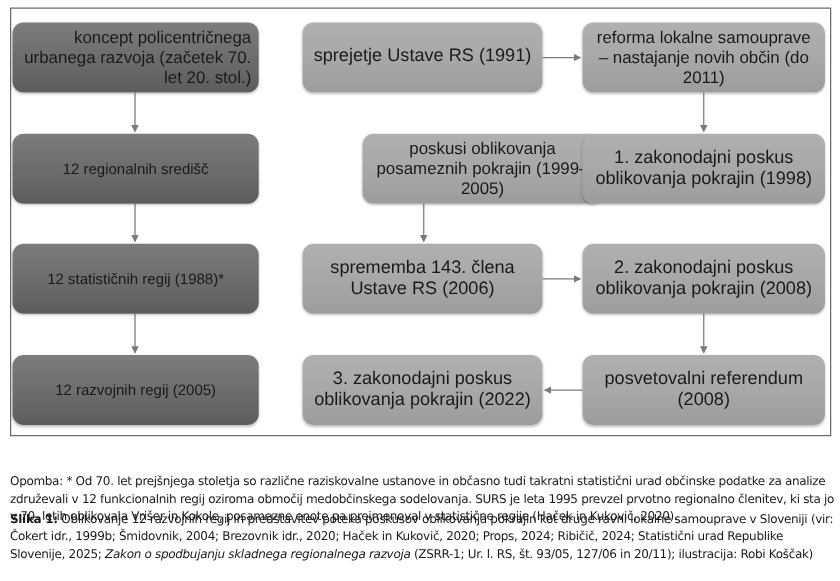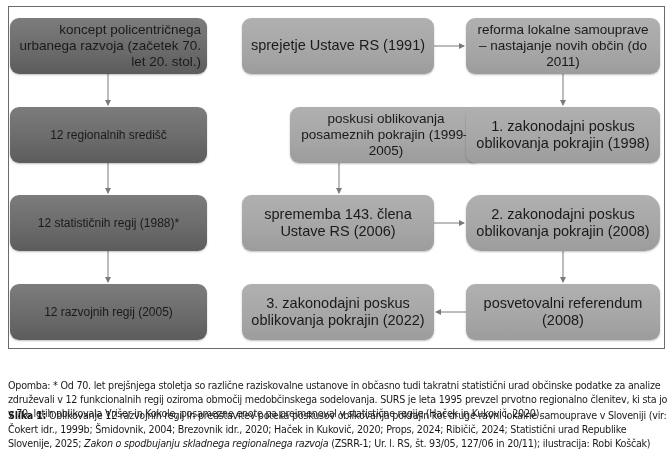--- a/index.html
+++ b/index.html
@@ -47,20 +47,20 @@
 <div class="box dark" style="left:10px;top:195px;width:197px;height:56px;">12 statističnih regij (1988)*</div>
 <div class="box dark" style="left:10px;top:284px;width:197px;height:56px;">12 razvojnih regij (2005)</div>
 
 <div class="box light" style="left:242px;top:18px;width:192px;height:56px;">sprejetje Ustave RS (1991)</div>
 <div class="box light small" style="left:242px;top:107px;width:192px;height:56px;margin-left:48px;">poskusi oblikovanja posameznih pokrajin (1999–2005)</div>
 <div class="box light" style="left:242px;top:195px;width:192px;height:56px;">sprememba 143. člena Ustave RS (2006)</div>
 <div class="box light" style="left:242px;top:284px;width:192px;height:56px;">3. zakonodajni poskus oblikovanja pokrajin (2022)</div>
 
 <div class="box light small" style="left:466px;top:18px;width:194px;height:56px;">reforma lokalne samouprave – nastajanje novih občin (do 2011)</div>
 <div class="box light" style="left:466px;top:107px;width:194px;height:56px;">1. zakonodajni poskus oblikovanja pokrajin (1998)</div>
-<div class="box light" style="left:466px;top:195px;width:194px;height:56px;border-radius:15px;">2. zakonodajni poskus oblikovanja pokrajin (2008)</div>
+<div class="box light" style="left:466px;top:195px;width:194px;height:56px;">2. zakonodajni poskus oblikovanja pokrajin (2008)</div>
 <div class="box light" style="left:466px;top:284px;width:194px;height:56px;">posvetovalni referendum (2008)</div>
 
 <div class="caption note">Opomba: * Od 70. let prejšnjega stoletja so različne raziskovalne ustanove in občasno tudi takratni statistični urad občinske podatke za analize združevali v 12 funkcionalnih regij oziroma območij medobčinskega sodelovanja. SURS je leta 1995 prevzel prvotno regionalno členitev, ki sta jo v 70. letih oblikovala Vrišer in Kokole, posamezne enote pa preimenoval v statistične regije (Haček in Kukovič, 2020).</div>
 
 <div class="caption fig">
   <b>Slika 1:</b><span> Oblikovanje 12 razvojnih regij in predstavitev poteka poskusov oblikovanja pokrajin kot druge ravni lokalne samouprave v Sloveniji (vir: Čokert idr., 1999b; Šmidovnik, 2004; Brezovnik idr., 2020; Haček in Kukovič, 2020; Props, 2024; Ribičič, 2024; Statistični urad Republike Slovenije, 2025; </span><i>Zakon o spodbujanju skladnega regionalnega razvoja</i><span> (ZSRR-1; Ur. l. RS, št. 93/05, 127/06 in 20/11); ilustracija: Robi Koščak)</span>
 </div>
 
 </body></html>

